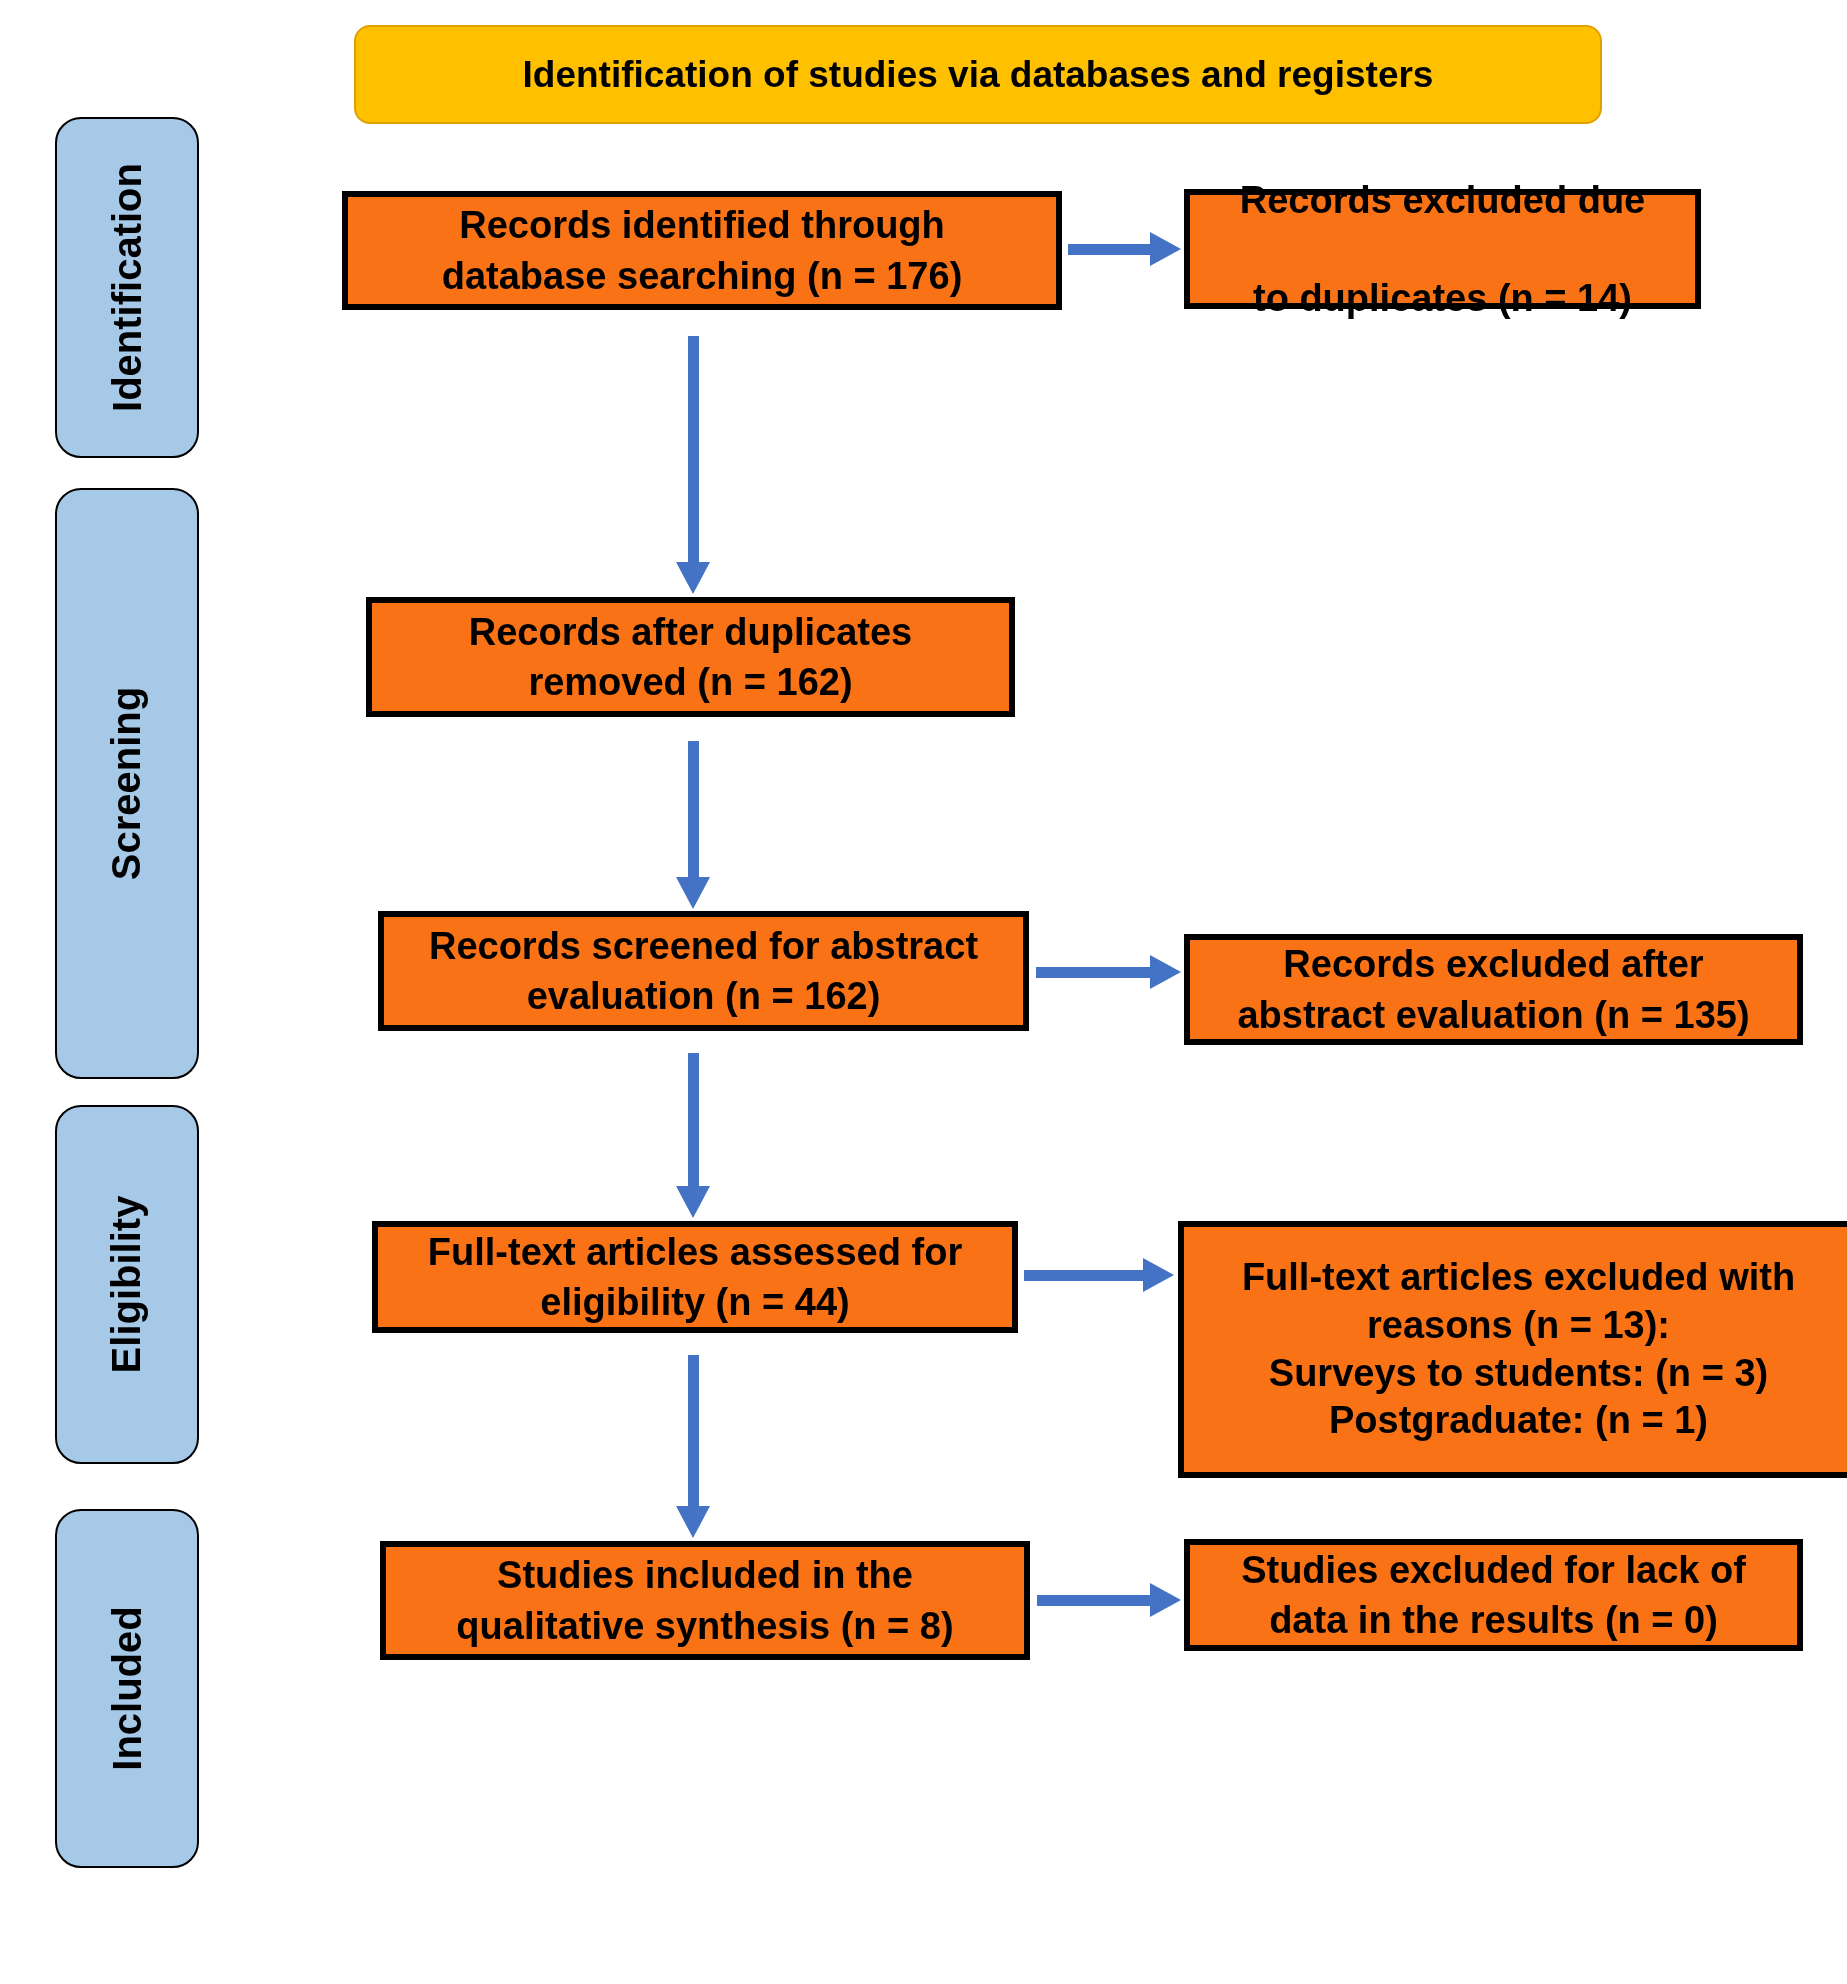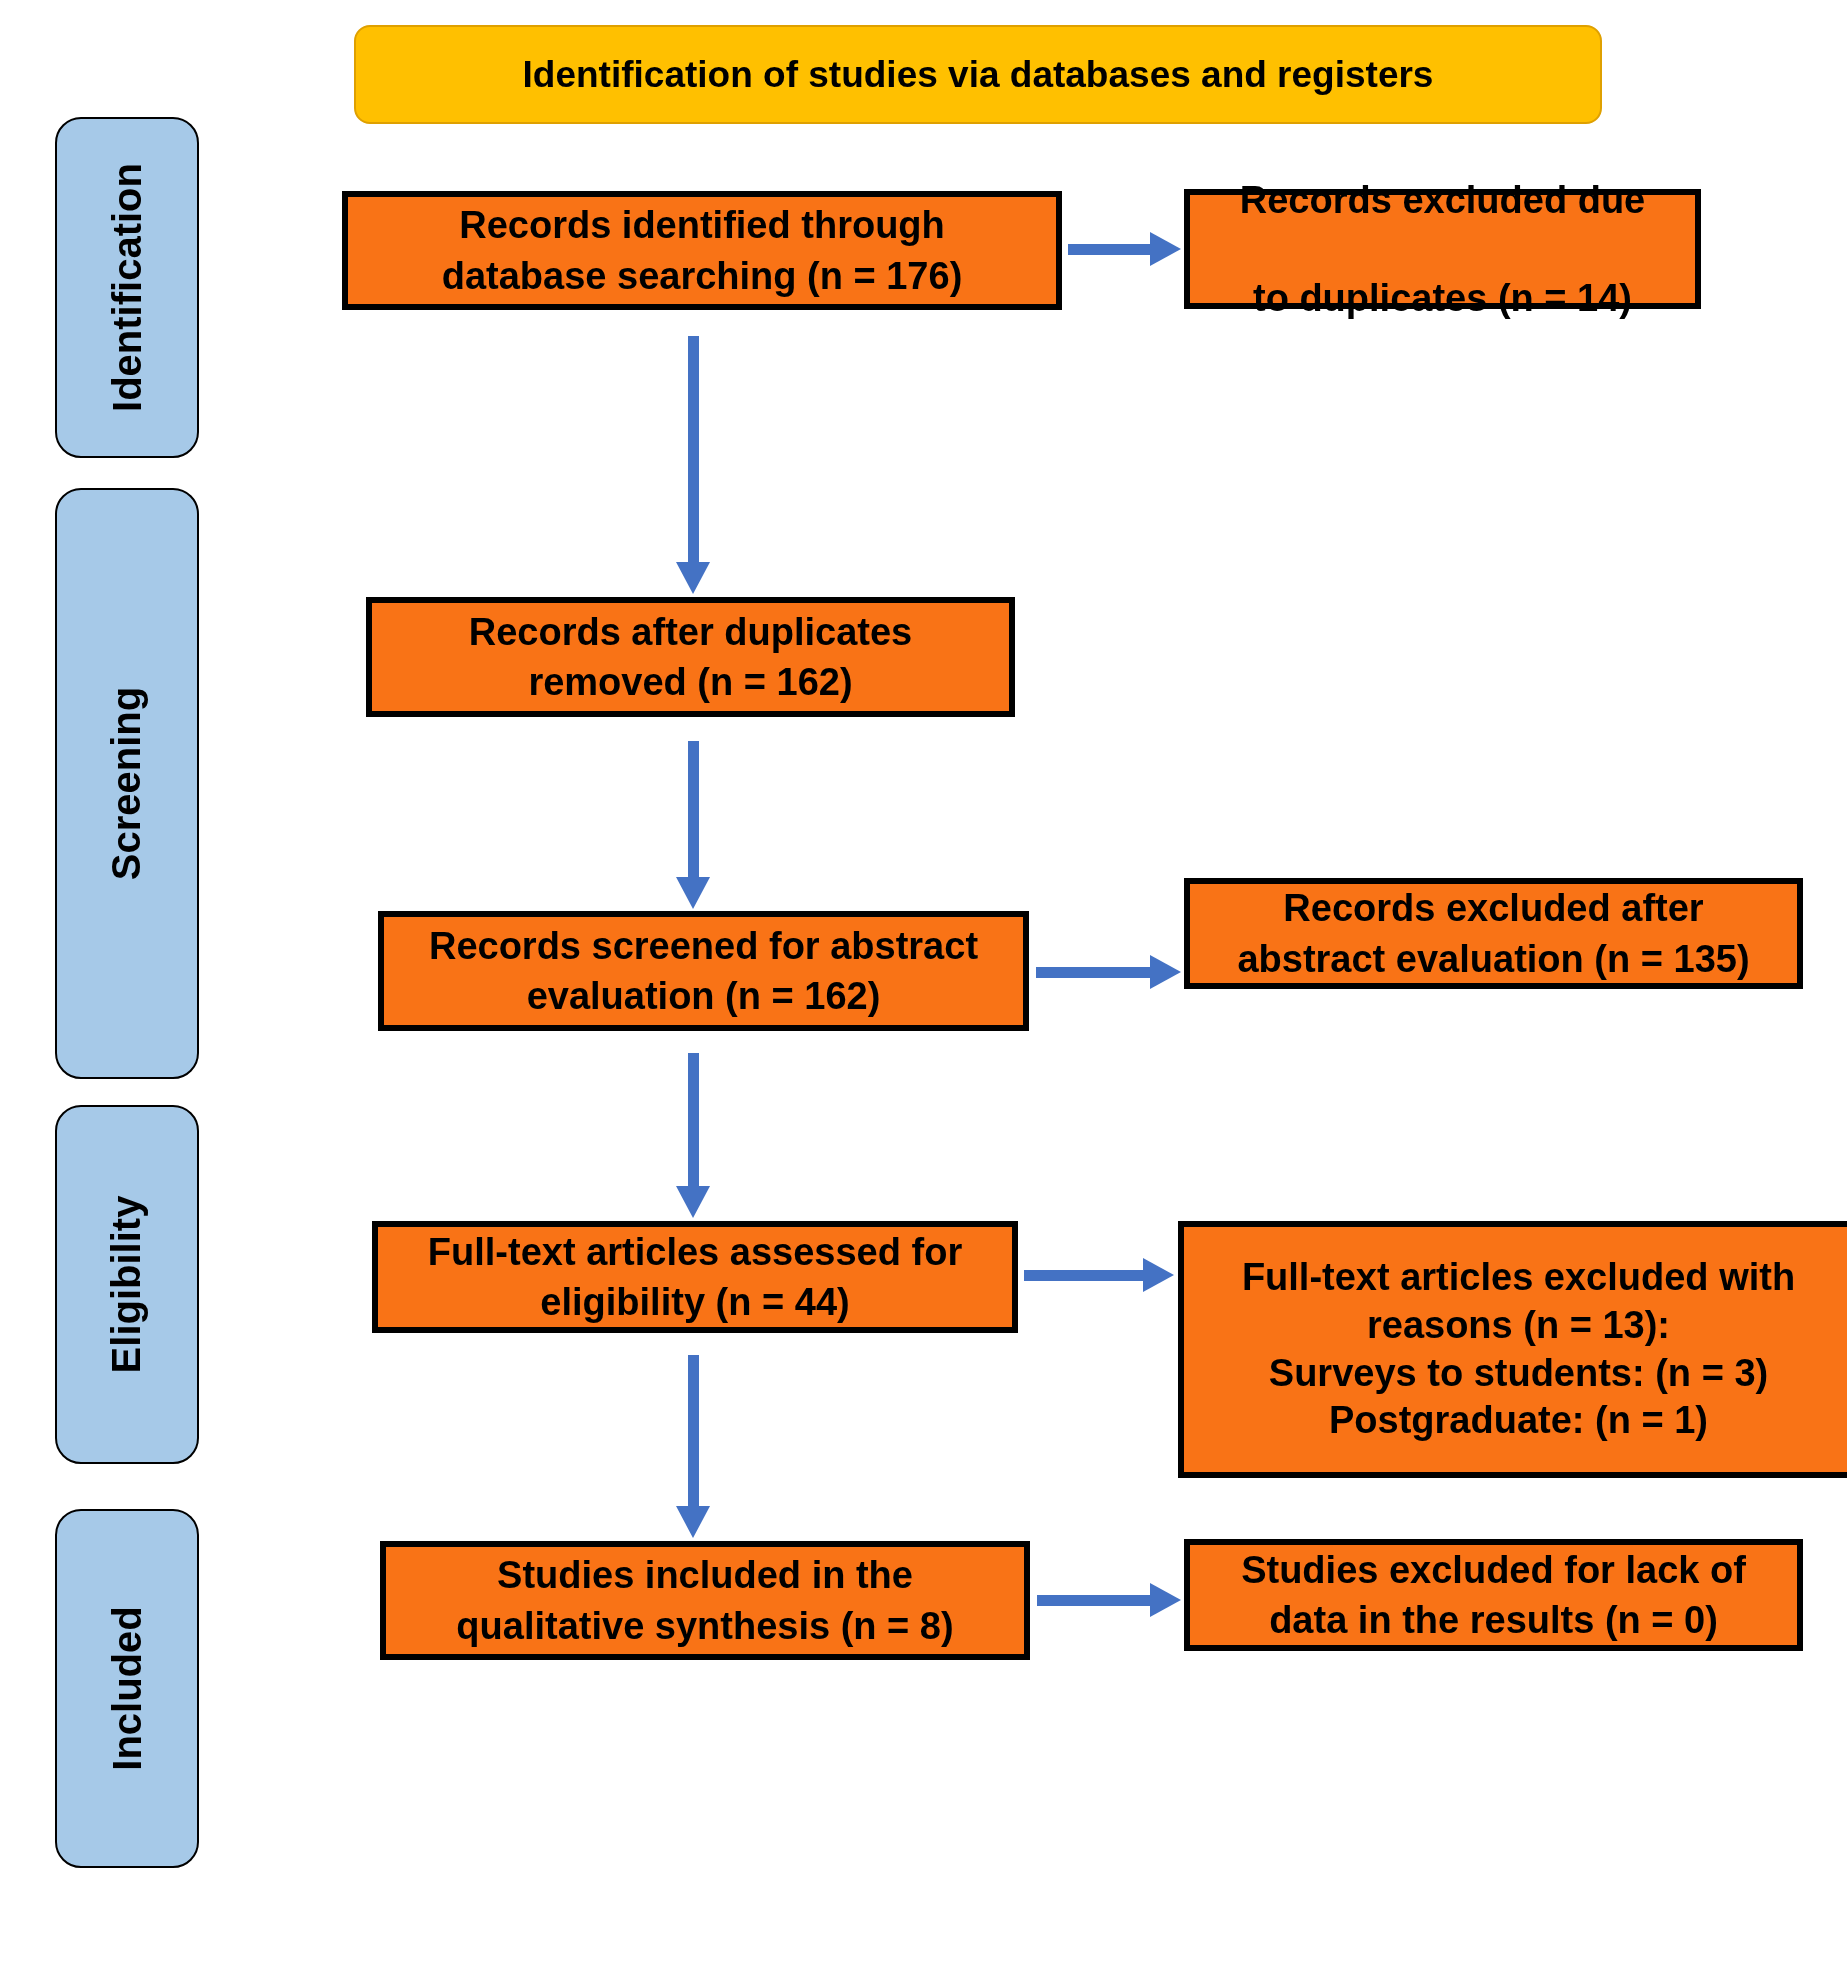--- a/index.html
+++ b/index.html
@@ -63,21 +63,21 @@
     text-align: left;
     font-size: 38px;
     line-height: 1.32;
     box-sizing: border-box;
     padding: 3.7px 8.6px;
   }
   .box-records-identified   { left: 319px;  top: 191px;  width: 720px; height: 119px; }
   .box-excluded-duplicates  { left: 1161px; top: 189px;  width: 517px;  height: 120px; gap: 48px; }
   .box-after-duplicates     { left: 343px;  top: 597px;  width: 649px; height: 120px; }
   .box-screened-abstract    { left: 355px;  top: 911px; width: 651px; height: 120px; }
-  .box-excluded-abstract    { left: 1161px; top: 878px; width: 619px; height: 111px; }
+  .box-excluded-abstract    { left: 1161px; top: 934px; width: 619px; height: 111px; }
   .box-fulltext-assessed    { left: 349px;  top: 1221px; width: 646px; height: 112px; }
   .box-fulltext-excluded    { left: 1155px; top: 1221px; width: 681px; height: 257px; line-height: 1.26; }
   .box-included-qualitative { left: 357px;  top: 1541px; width: 650px; height: 119px; }
   .box-excluded-lack-data   { left: 1161px; top: 1539px; width: 619px; height: 112px; }
 
   
   .varrow { position: absolute; width: 35px; }
   .varrow .shaft {
     position: absolute; left: 11.7px; top: 0;
     width: 11px; bottom: 31px;

